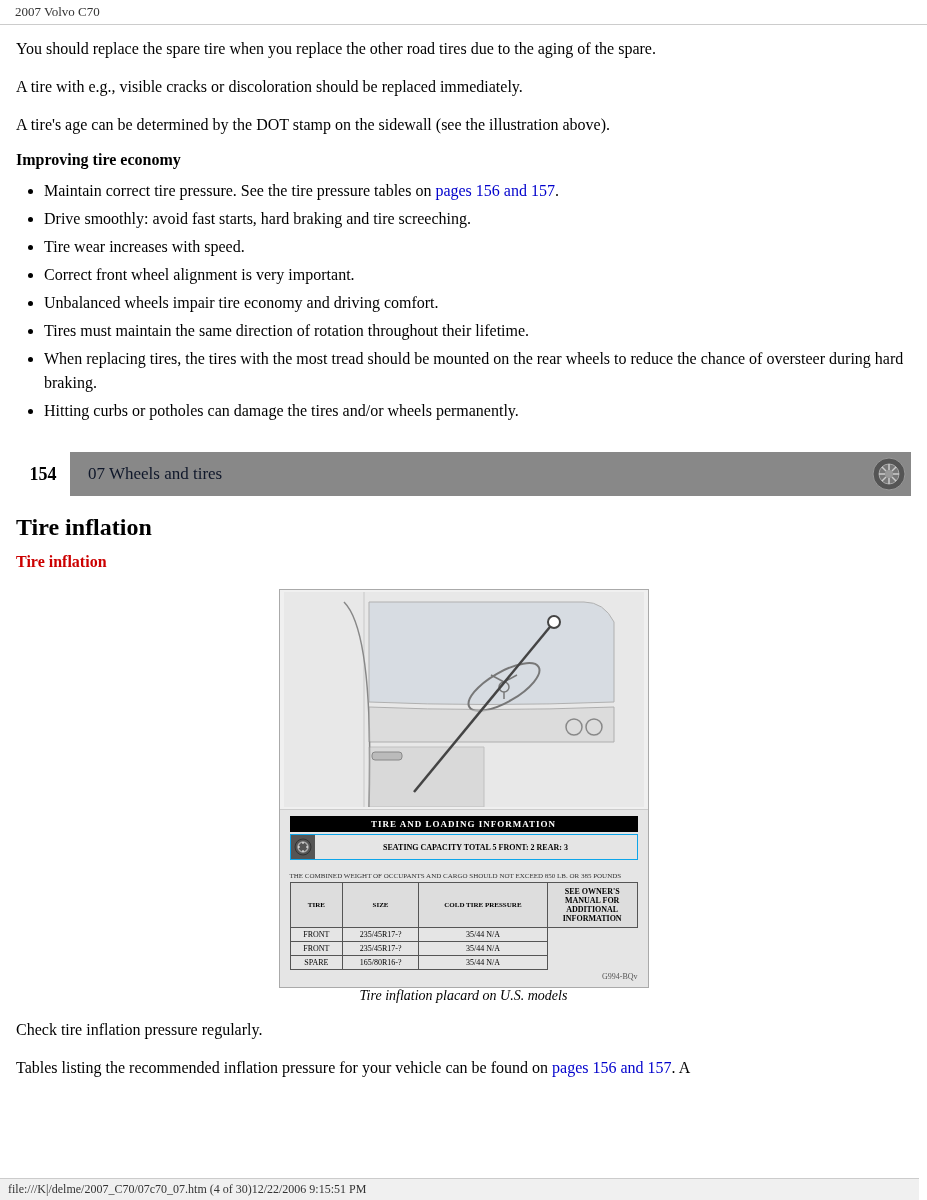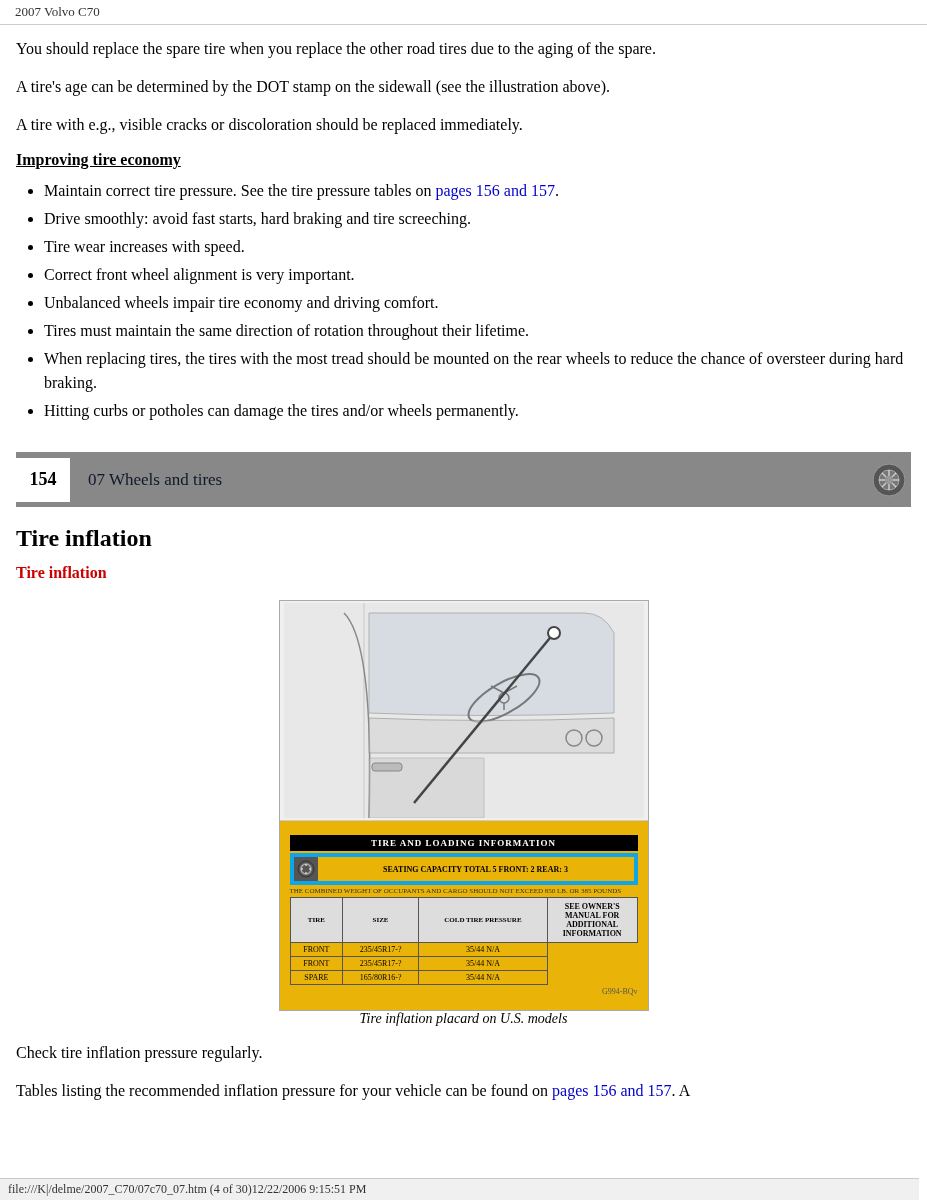--- a/index.html
+++ b/index.html
@@ -27,40 +27,39 @@
     .paragraph {
       margin-bottom: 14px;
       line-height: 1.5;
     }
 
     .section-heading {
       font-weight: bold;
       font-size: 16px;
       margin-bottom: 10px;
       margin-top: 8px;
-      text-decoration: underline;
     }
 
     .bullet-list {
       list-style: disc;
       margin-left: 28px;
       margin-bottom: 29px;
     }
 
     .bullet-list li {
       margin-bottom: 4px;
       line-height: 1.5;
     }
 
     .page-footer-bar {
       display: flex;
       align-items: center;
       background: #888;
       color: #fff;
-      height: 55px;
+      height: 44px;
       margin-bottom: 18px;
     }
 
     .page-number-box {
       background: #fff;
       color: #000;
       font-size: 18px;
       font-weight: bold;
       width: 56px;
       height: 44px;
@@ -118,42 +117,42 @@
       width: 100%;
       height: 220px;
       background: #f0f0f0;
       display: flex;
       align-items: center;
       justify-content: center;
       border-bottom: 1px solid #ccc;
     }
 
     .placard-area {
-      background: #eab308;
-      padding: 14px 10px;
+      background: #e5e5e5;
+      padding: 6px 10px;
       font-size: 9px;
     }
 
     .placard-header {
       background: #000;
       color: #fff;
       text-align: center;
       font-weight: bold;
       font-size: 9px;
       padding: 3px 0;
       margin-bottom: 2px;
       letter-spacing: 1px;
     }
 
     .placard-subheader {
       display: flex;
-      border: 4px solid #0ea5e9;
-      font-size: 8px;
-      font-weight: bold;
-      margin-bottom: 2px;
+      border: 1px solid #0ea5e9;
+      font-size: 8px;
+      font-weight: bold;
+      margin-bottom: 12px;
     }
 
     .placard-subheader .ph-icon {
       width: 24px;
       height: 24px;
       background: #555;
       display: flex;
       align-items: center;
       justify-content: center;
       color: #fff;
@@ -240,25 +239,25 @@
   <span>2007 Volvo C70</span>
 </div>
 
 <div class="content">
 
   <p class="paragraph">
     <span>You should replace the spare tire when you replace the other road tires due to the aging of the spare.</span>
   </p>
 
   <p class="paragraph">
+    <span>A tire with e.g., visible cracks or discoloration should be replaced immediately.</span>
+  </p>
+
+  <p class="paragraph">
     <span>A tire's age can be determined by the DOT stamp on the sidewall (see the illustration above).</span>
-  </p>
-
-  <p class="paragraph">
-    <span>A tire with e.g., visible cracks or discoloration should be replaced immediately.</span>
   </p>
 
   <p class="section-heading">Improving tire economy</p>
 
   <ul class="bullet-list">
     <li>
       <span>Maintain correct tire pressure. See the tire pressure tables on </span><a href="#">pages 156 and 157</a><span>.</span>
     </li>
     <li>Drive smoothly: avoid fast starts, hard braking and tire screeching.</li>
     <li>Tire wear increases with speed.</li>

